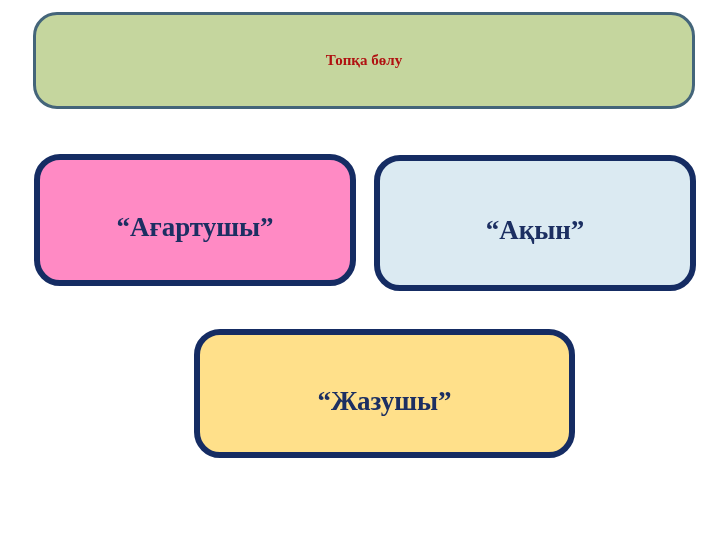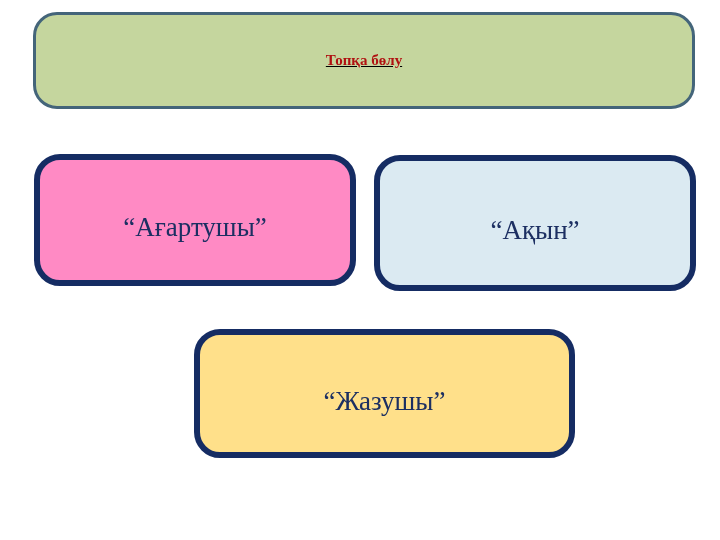--- a/index.html
+++ b/index.html
@@ -31,41 +31,40 @@
 
   
   #title-box {
     left: 33px;
     top: 12px;
     width: 662px;
     height: 97px;
     background: #C5D69E;
     border: 3px solid #44657A;
     border-radius: 24px;
-    text-decoration: underline;
   }
   #title-text {
     font-family: "Liberation Serif", serif;
     font-size: 15px;
     font-weight: bold;
     color: #B01111;
     line-height: 1.1;
     letter-spacing: 0px;
     white-space: nowrap;
   }
 
   
   .group-box {
     border: 6px solid #152C63;
     border-radius: 26px;
   }
   .group-label {
     font-family: "Liberation Serif", serif;
     font-size: 27px;
-    font-weight: normal;
+    font-weight: bold;
     color: #1C2F62;
     line-height: 1.1;
     white-space: nowrap;
     margin-top: 16px;
   }
 
   #box-agartushy {
     left: 34px;
     top: 154px;
     width: 322px;

